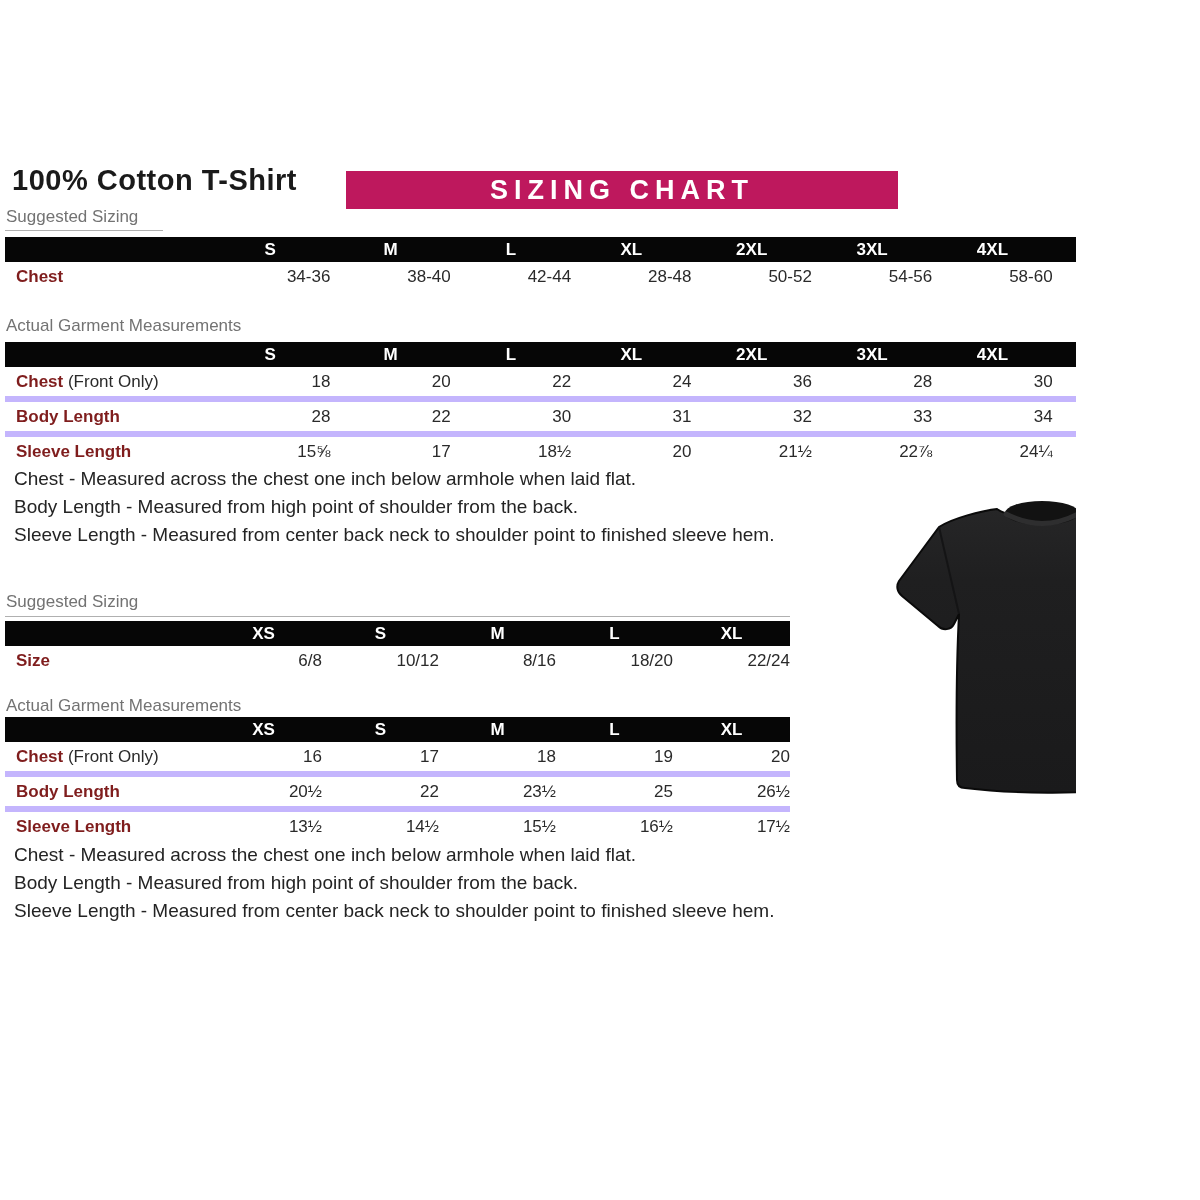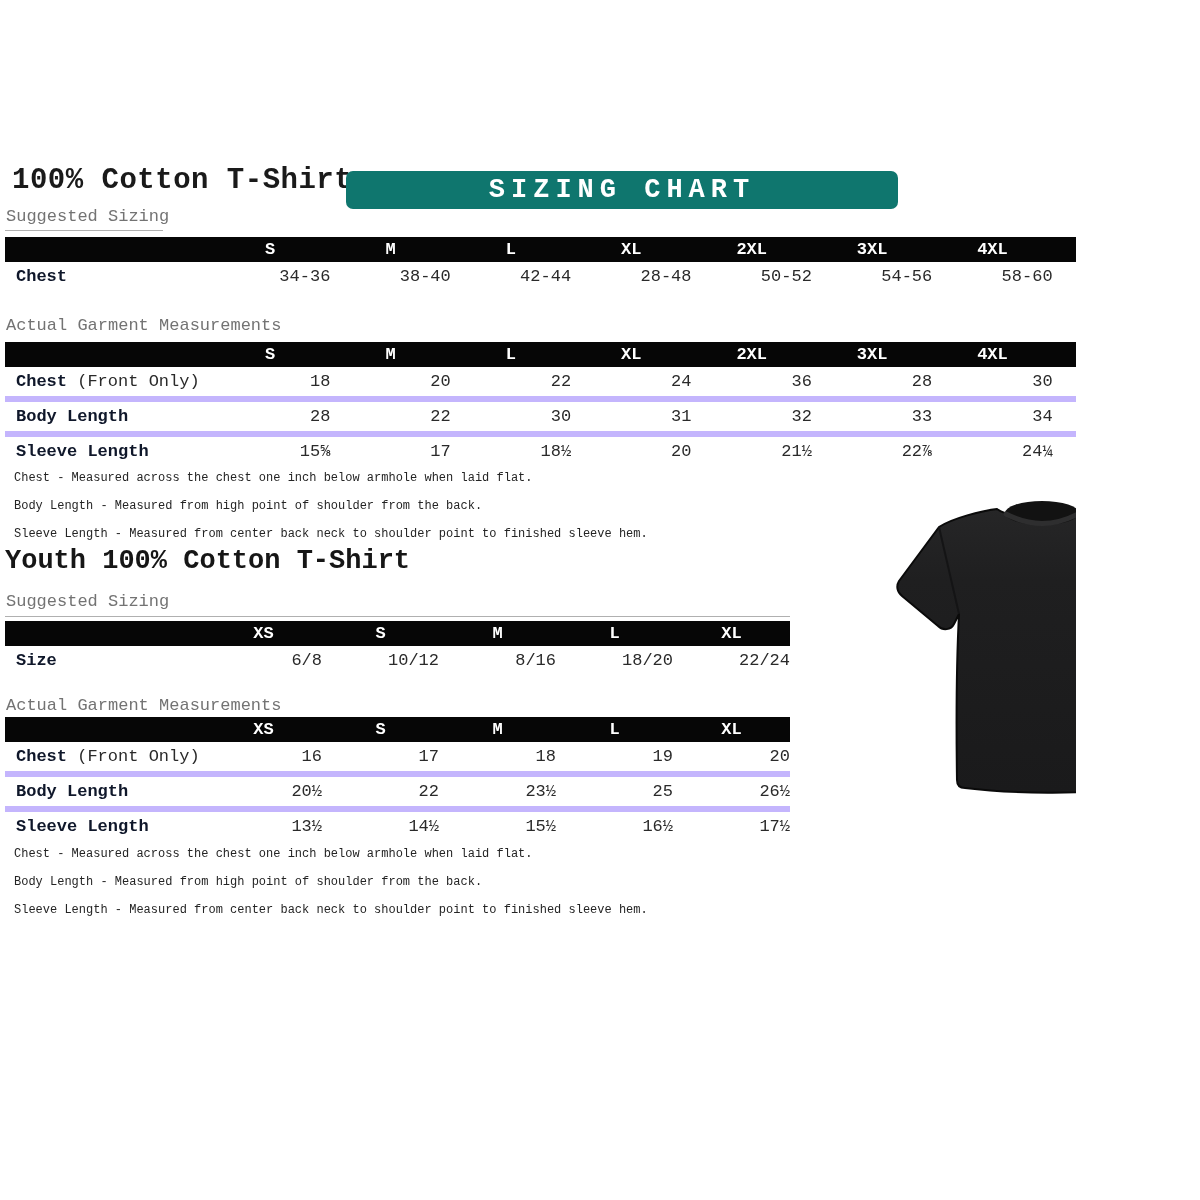--- a/index.html
+++ b/index.html
@@ -1,35 +1,35 @@
 <!DOCTYPE html>
 <html><head>
 <meta charset="utf-8">
 <style>
   html,body{margin:0;padding:0;background:#ffffff;}
   .page{
     position:relative;
     width:1076px;height:1200px;
     background:#ffffff;
-    font-family:Liberation Mono, monospace;
+    font-family:Liberation Sans, sans-serif;
     color:#1c1c1c;
     overflow:hidden;
   }
   .abs{position:absolute;}
 
   .main-title{
     left:12px;top:164px;
     font-size:29px;font-weight:bold;color:#1a1a1a;
     letter-spacing:0.5px;white-space:nowrap;
   }
   .banner{
     left:346px;top:171px;width:552px;height:38px;
-    background:#0f766e;color:#ffffff;
+    background:#be185d;color:#ffffff;
     font-size:27px;font-weight:bold;letter-spacing:6px;
-    text-align:center;line-height:38px;white-space:nowrap;border-radius:7px;
+    text-align:center;line-height:38px;white-space:nowrap;
   }
   .section-label{
     font-size:17px;color:#737373;white-space:nowrap;
   }
   .rule{height:1px;background:#b0b0b0;}
 
   table.size-table{
     position:absolute;
     border-collapse:collapse;table-layout:fixed;
     font-size:17px;color:#2a2a2a;
@@ -39,28 +39,28 @@
     font-weight:bold;font-size:17px;
     height:25px;padding:0;text-align:center;
   }
   table.size-table td{
     text-align:right;height:29px;padding:0;
     white-space:nowrap;
   }
   table.size-table td.rowlabel{
     text-align:left;padding-left:11px;
   }
-  .b{font-weight:bold;color:#0f172a;}
+  .b{font-weight:bold;color:#7f1d1d;}
   table.actual tbody tr + tr td{
     border-top:6px solid #c4b5fd;
   }
 
   .notes p{
     margin:0 0 7px 0;
-    font-size:12px;line-height:21px;color:#242424;
+    font-size:19px;line-height:21px;color:#242424;
     white-space:nowrap;
   }
   .youth-title{
     left:5px;top:546px;
     font-size:27px;font-weight:bold;color:#161616;
     white-space:nowrap;
   }
   .tee{left:893px;top:492px;}
 </style>
 </head>
@@ -177,21 +177,20 @@
       </tr>
     </tbody>
   </table>
 
   <div class="abs notes" style="left:14px;top:468px;">
     <p>Chest - Measured across the chest one inch below armhole when laid flat.</p>
     <p>Body Length - Measured from high point of shoulder from the back.</p>
     <p>Sleeve Length - Measured from center back neck to shoulder point to finished sleeve hem.</p>
   </div>
 
-  <div class="abs youth-title">Youth 100% Cotton T-Shirt</div>
 
   <div class="abs section-label" style="left:6px;top:592px;">Suggested Sizing</div>
   <div class="abs rule" style="left:5px;top:616px;width:785px;"></div>
 
   <table class="size-table" style="left:5px;top:621px;width:785px;">
     <colgroup>
         <col style="width:200px;">
         <col>
         <col>
         <col>

